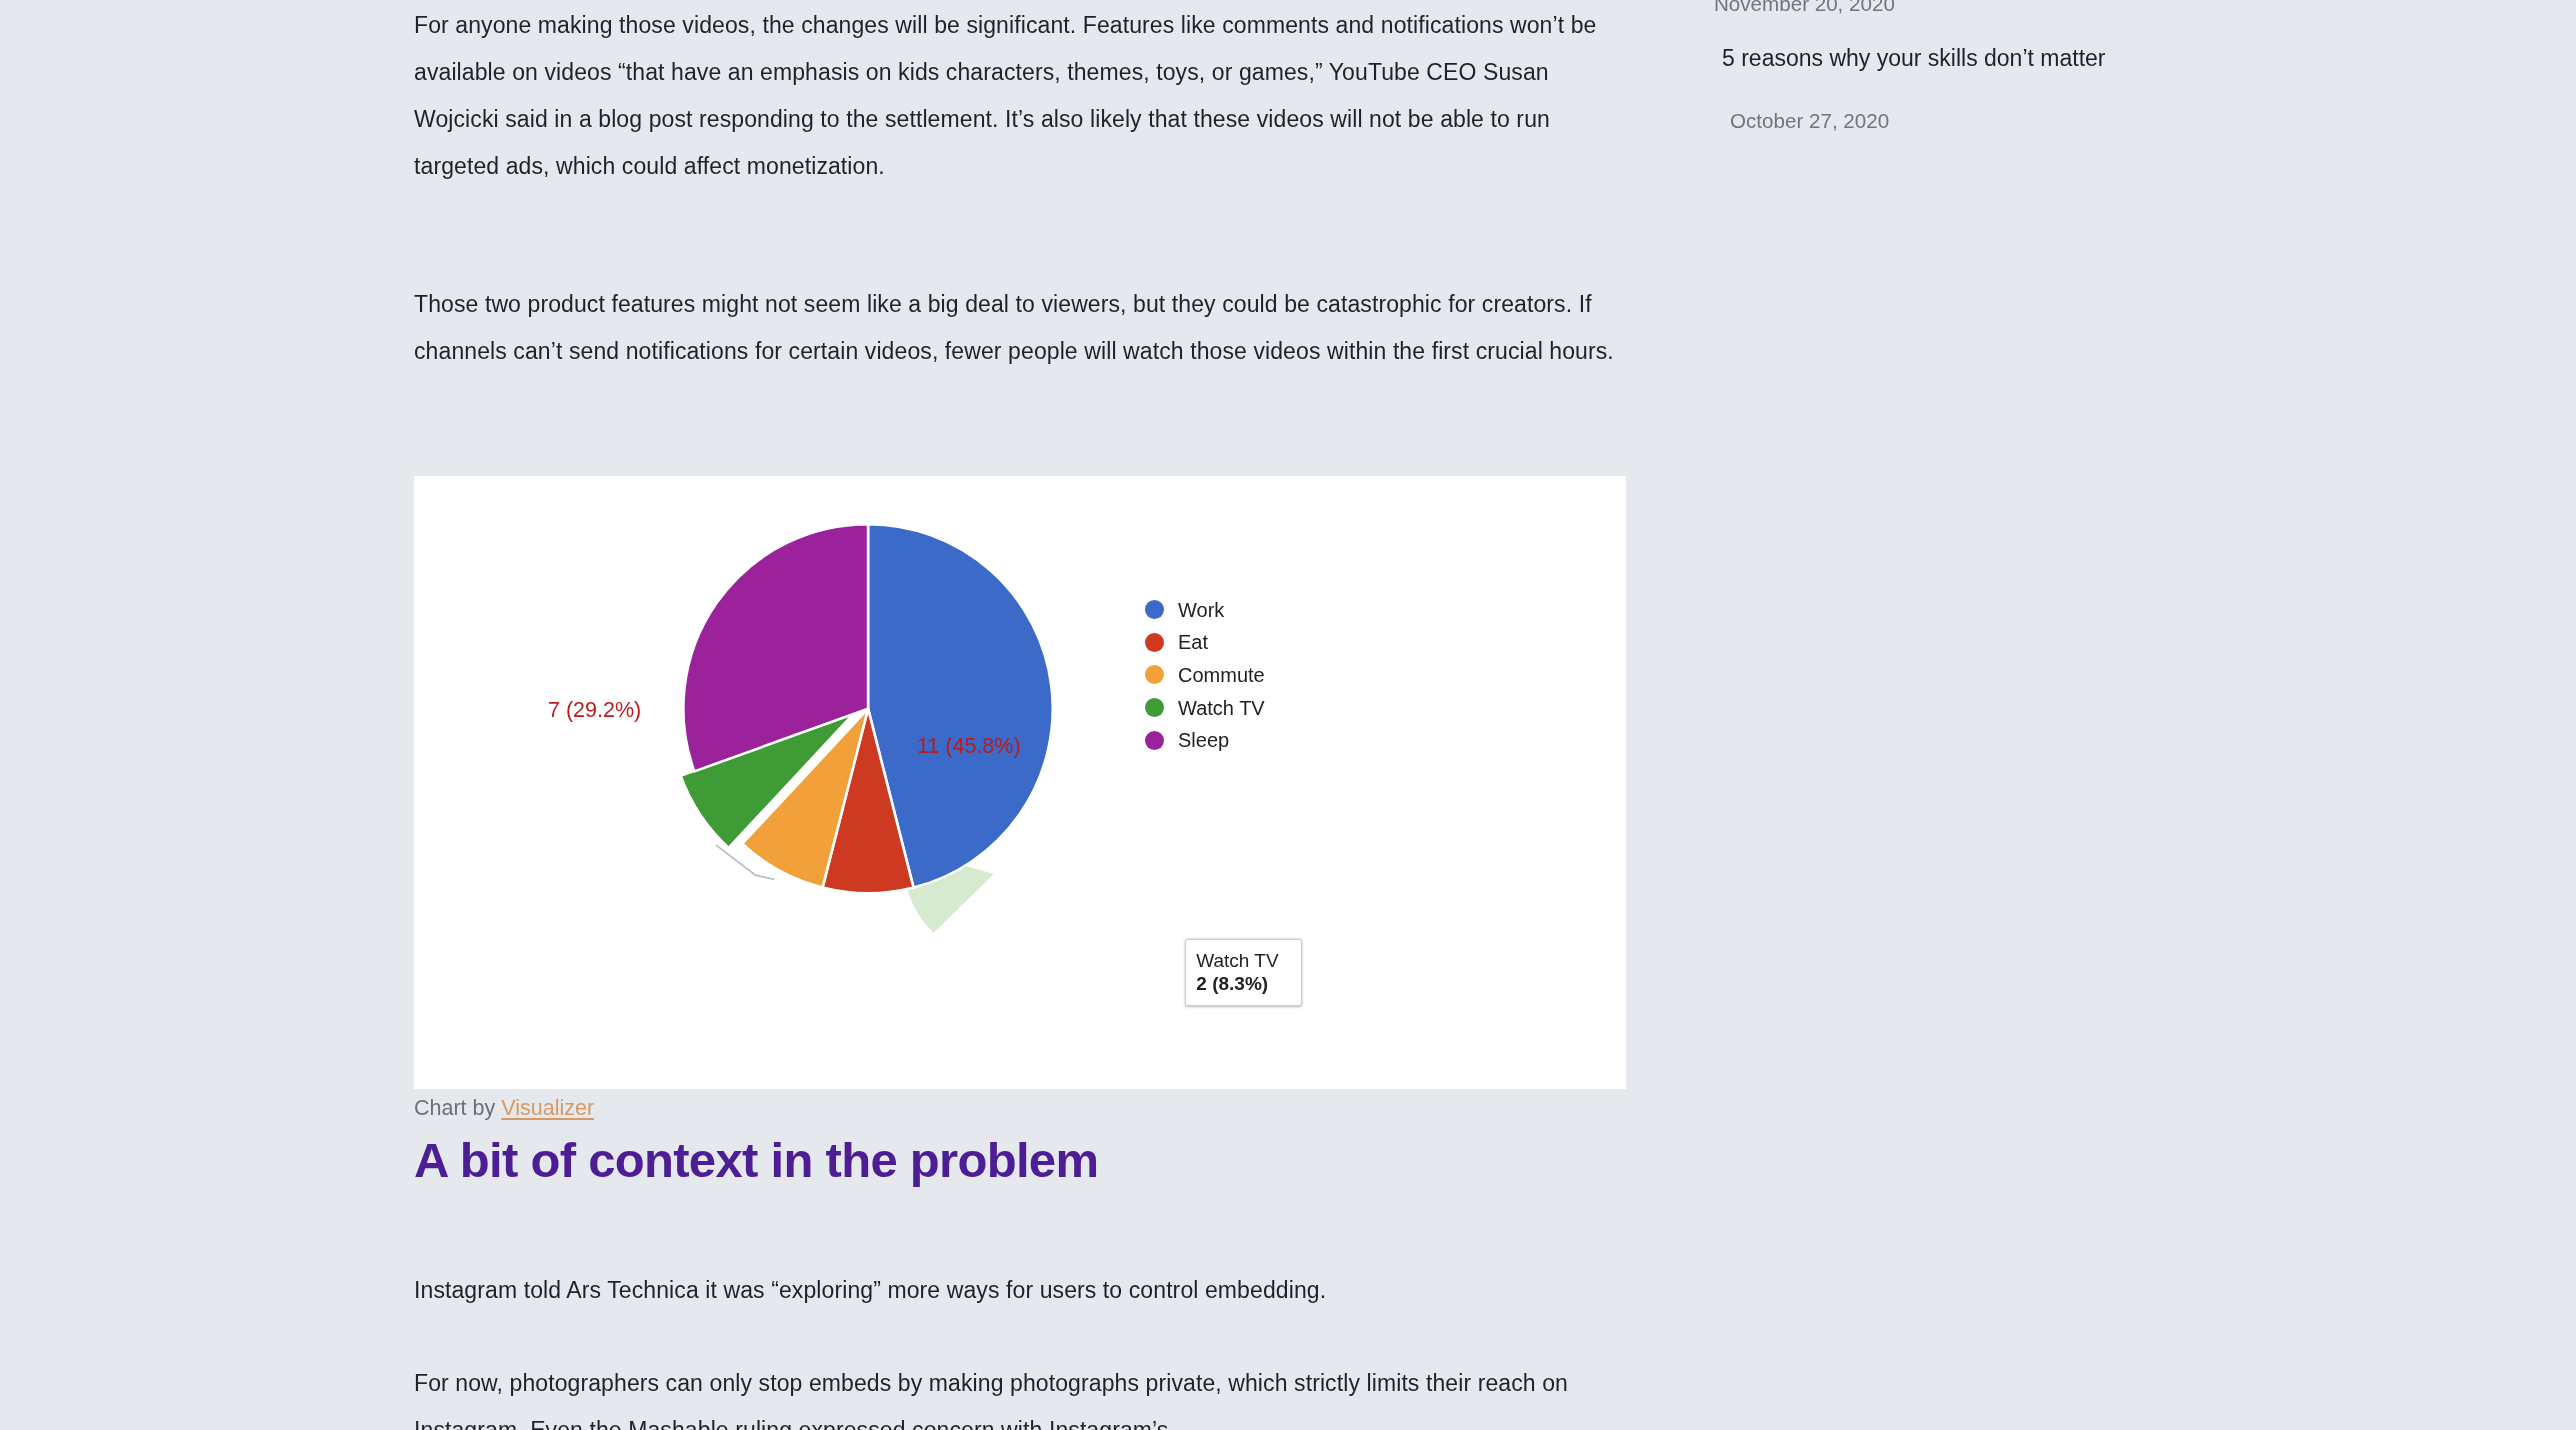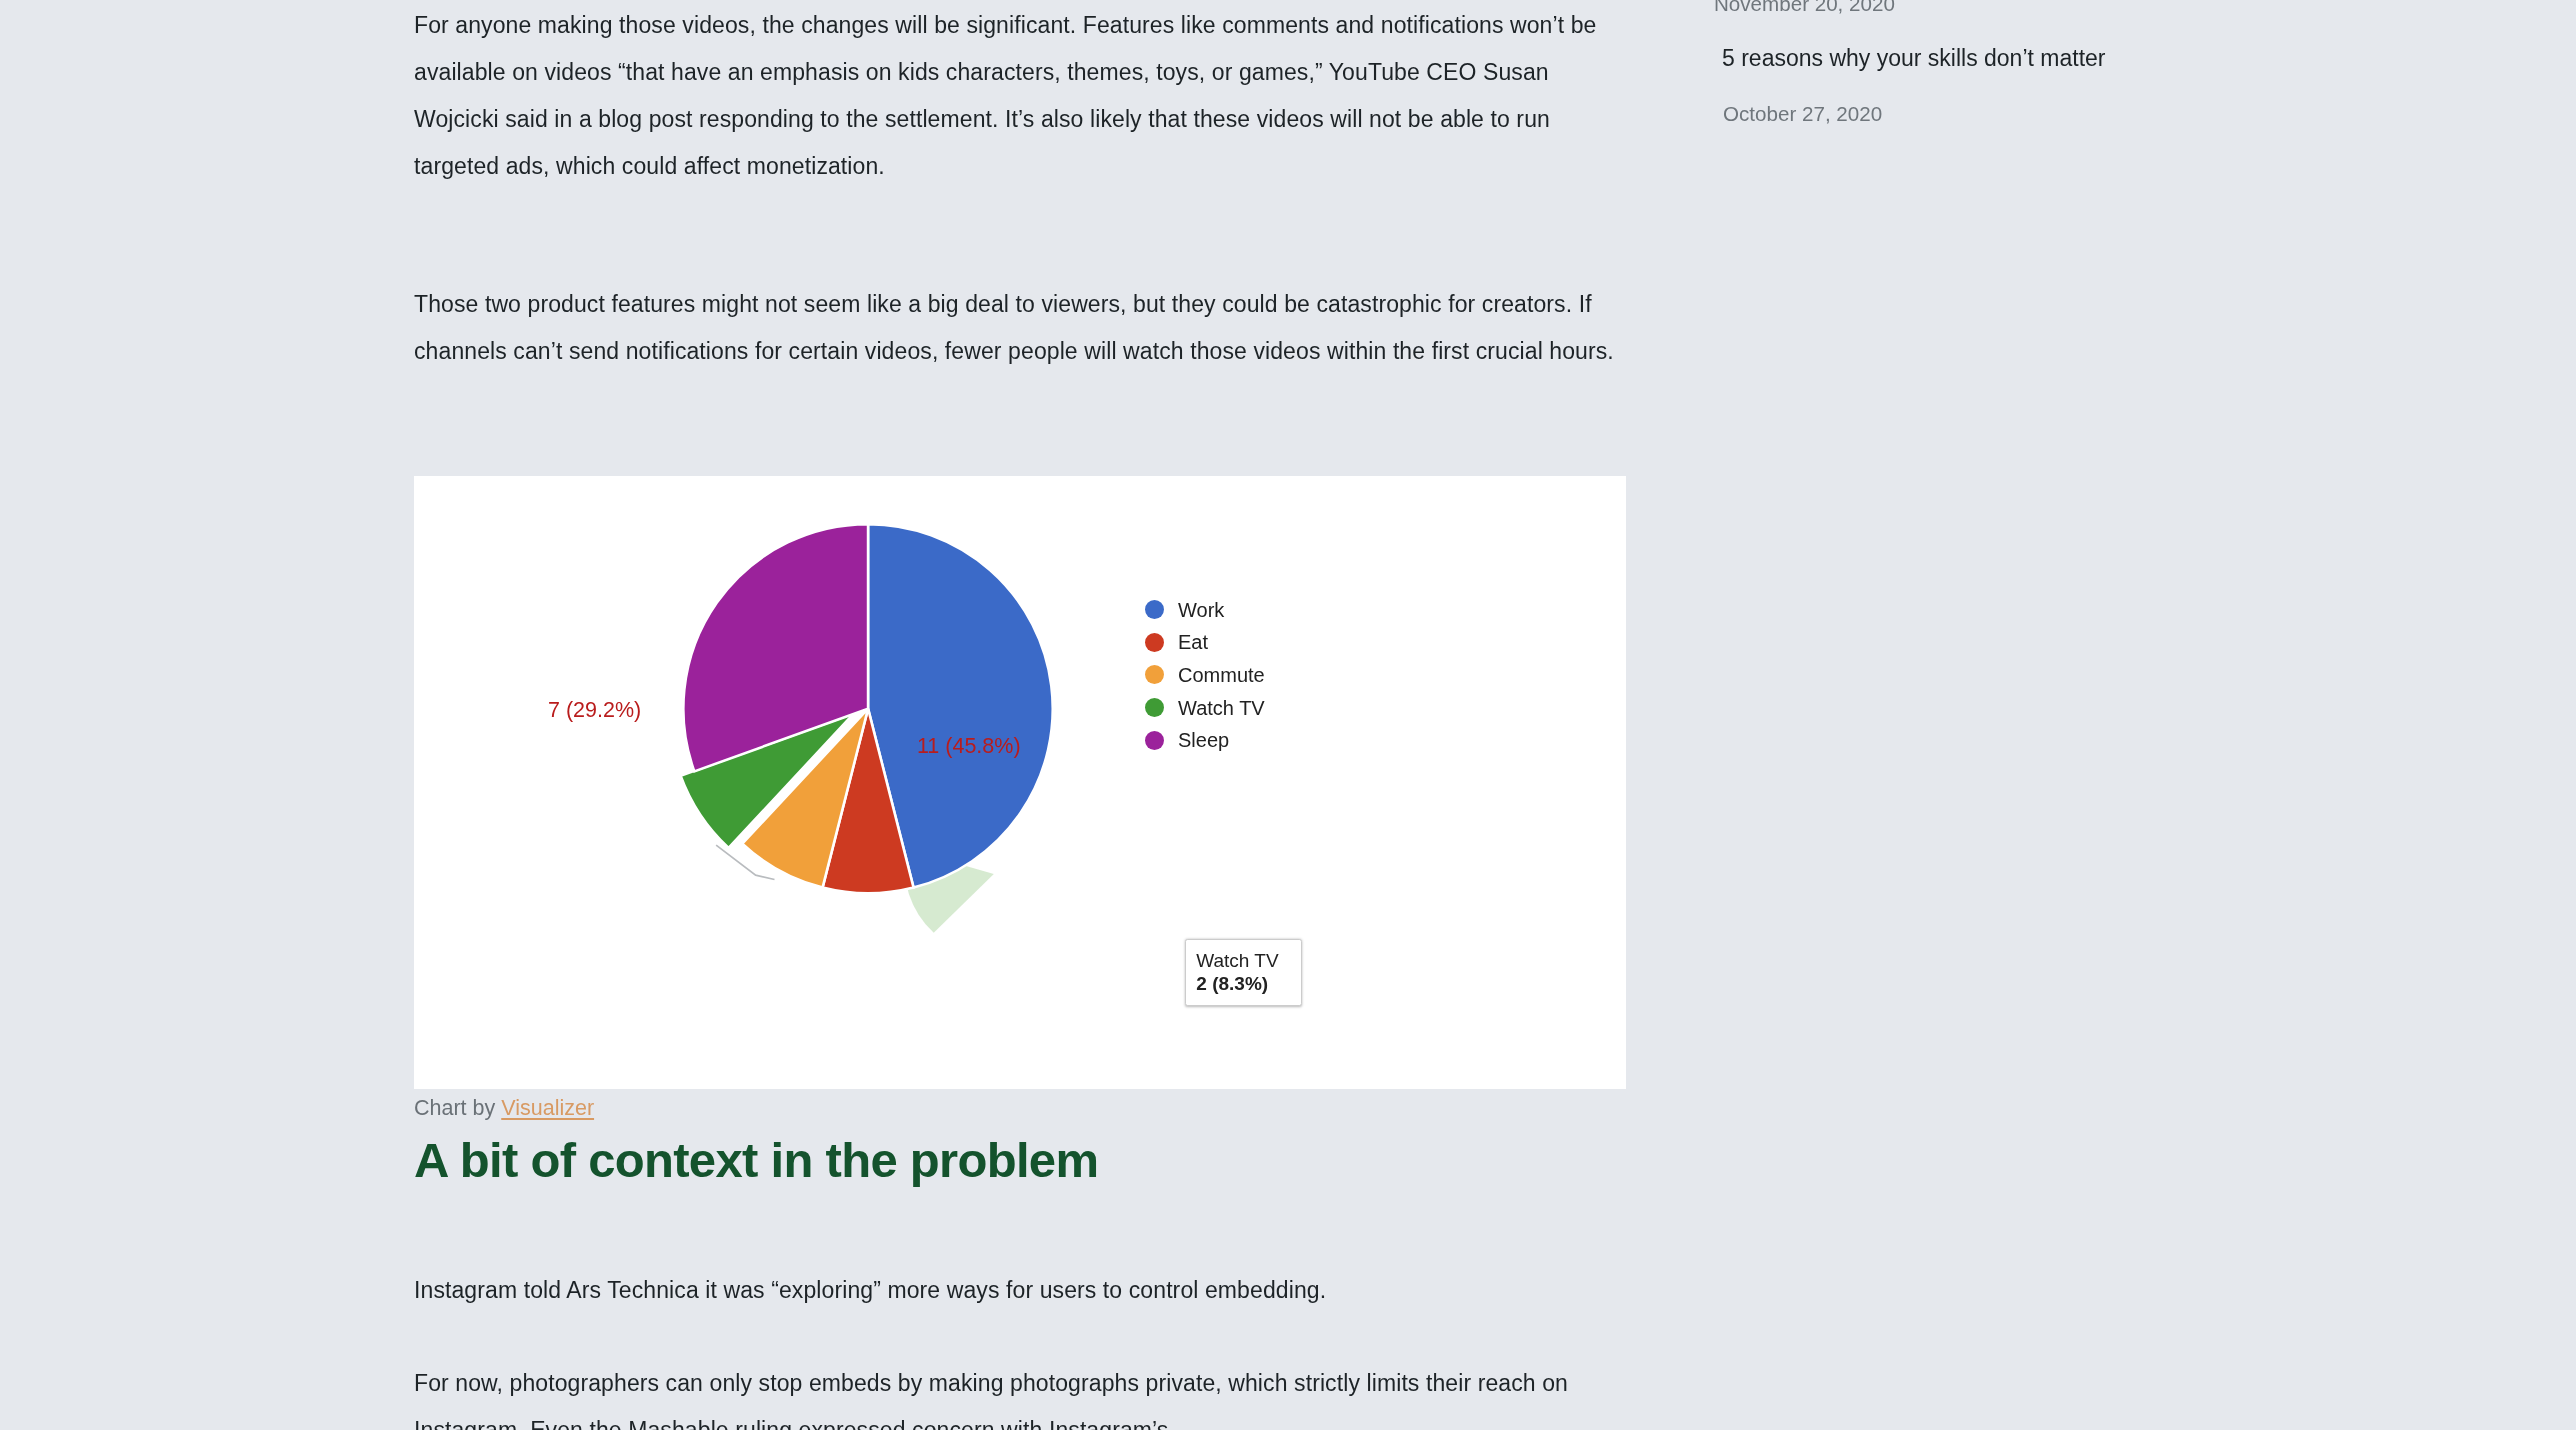--- a/index.html
+++ b/index.html
@@ -53,21 +53,21 @@
   #para-4 { position: absolute; left: 0; top: 1360px; width: 1202px; }
 
   
   #section-heading {
     position: absolute;
     left: 0;
     top: 1132px;
     font-size: 49px;
     line-height: 57px;
     font-weight: 700;
-    color: #14532d;
+    color: #4c1d95;
     letter-spacing: -0.7px;
     margin: 0;
     font-family: "Liberation Sans", sans-serif;
   }
 
   
   #chart-card {
     position: absolute;
     left: 0;
     top: 476px;
@@ -171,21 +171,21 @@
     color: #1d2327;
     font-family: "Liberation Sans", sans-serif;
     margin: 8px;
     max-width: 395px;
   }
   .sidebar-date {
     font-size: 20.6px;
     line-height: 46px;
     color: #6f767c;
     font-family: "Liberation Sans", sans-serif;
-    margin: 9px;
+    margin: 16px;
   }
   #sidebar-clipped-date {
     font-size: 20.6px;
     line-height: 46px;
     color: #6f767c;
     margin: 0;
   }
 </style>
 </head>
 <body>

